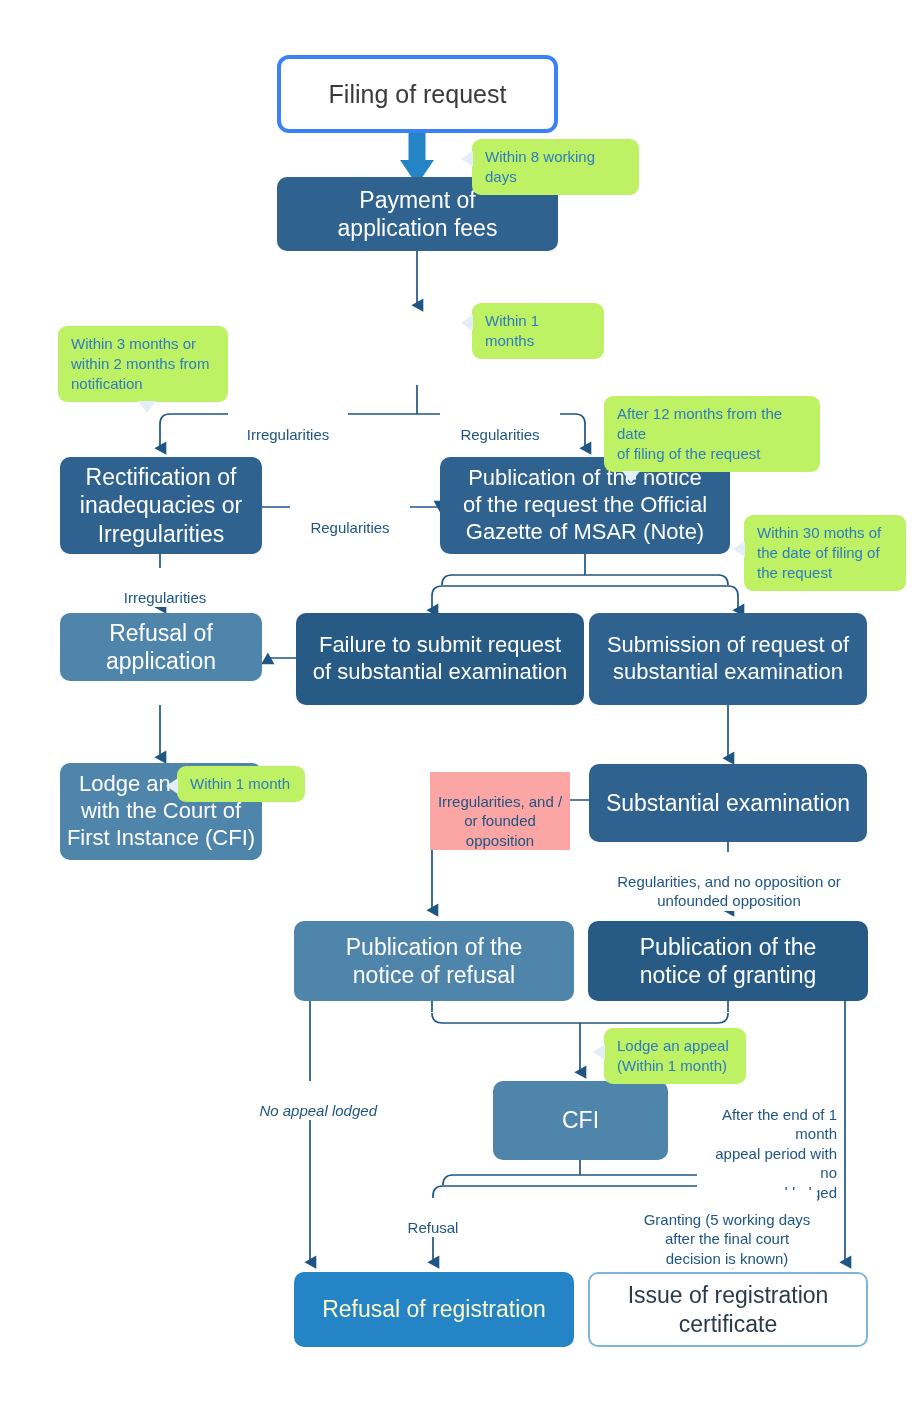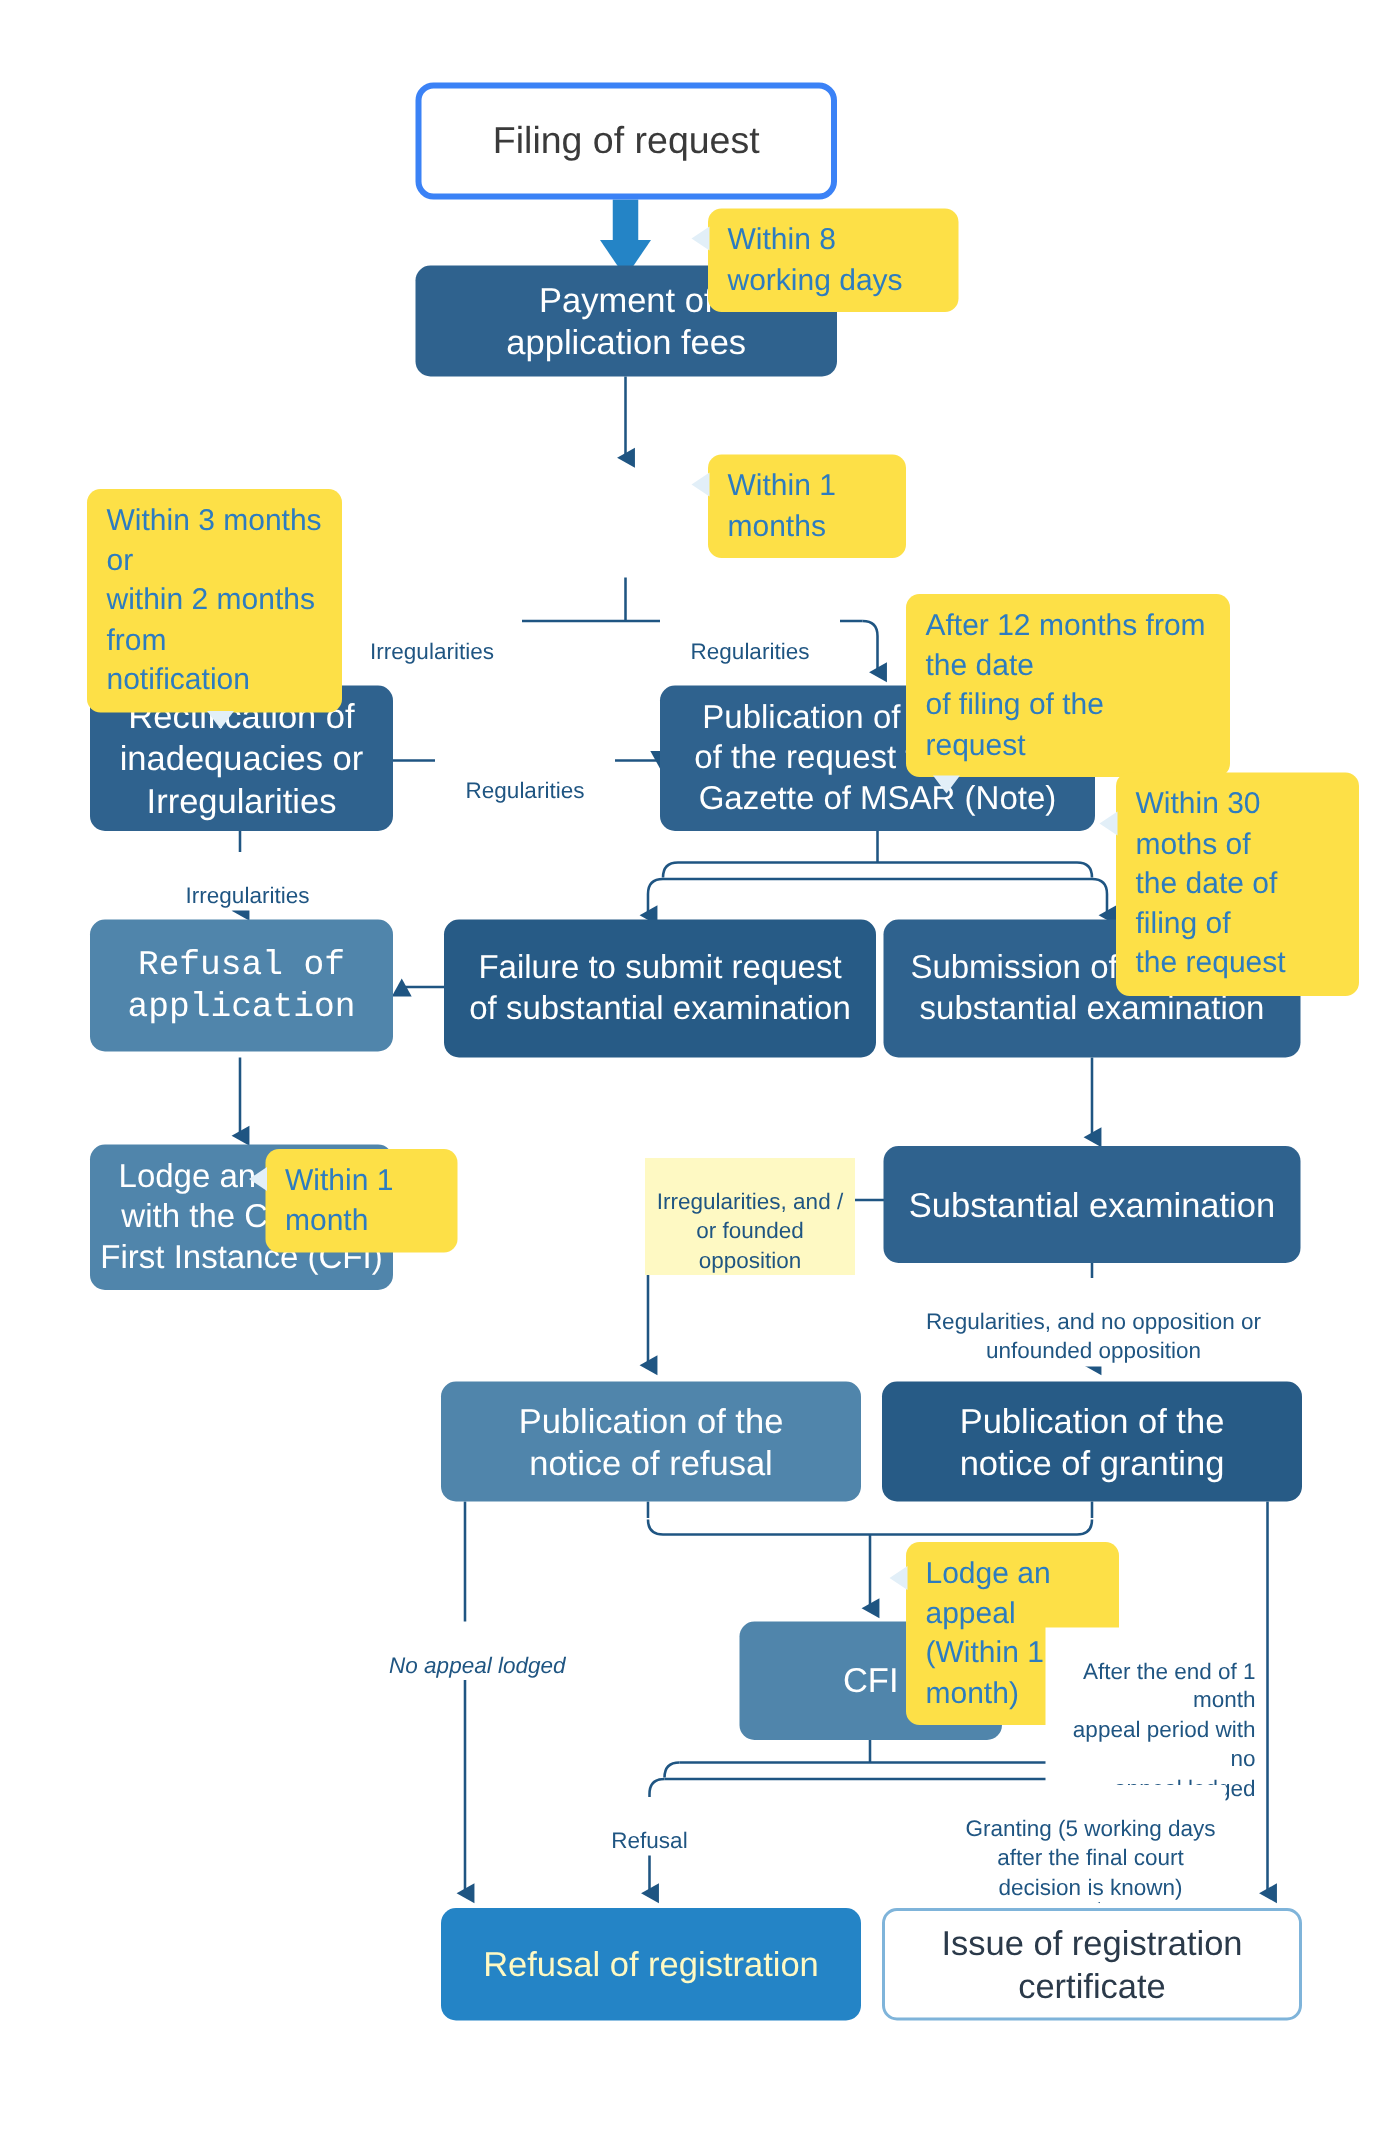--- a/index.html
+++ b/index.html
@@ -6,22 +6,22 @@
   body{font-family:"Liberation Sans", sans-serif;}
   #stage{position:relative;width:924px;height:1420px;background:#ffffff;overflow:hidden;}
   #wires{position:absolute;left:0;top:0;width:924px;height:1420px;}
   .node{position:absolute;box-sizing:border-box;display:flex;align-items:center;justify-content:center;text-align:center;border-radius:10px;line-height:1.22;}
   .n-start{background:#ffffff;border:4px solid #3b82f6;color:#3a3a3a;font-size:25px;border-radius:12px;}
   .n-navy{background:#2f628e;color:#ffffff;font-size:23px;}
   .n-navy-dk{background:#275b86;color:#ffffff;font-size:23px;}
   .n-steel{background:#5085ab;color:#ffffff;font-size:23px;}
   .n-bright{background:#2484c6;color:#fef9c3;font-size:23px;border-radius:10px;}
   .n-outline{background:#ffffff;border:2px solid #7fb4da;color:#2b3a4a;font-size:23px;border-radius:10px;}
-  .callout{position:absolute;box-sizing:border-box;background:#fde047;color:#2d7cc0;
-           font-size:20px;line-height:1.33;border-radius:9px;padding:8px 13px;}
+  .callout{position:absolute;box-sizing:border-box;background:#bef264;color:#2d7cc0;
+           font-size:15px;line-height:1.33;border-radius:9px;padding:8px 13px;}
   .callout .tail{position:absolute;width:0;height:0;}
   .callout.t-left .tail{left:-11px;top:12px;border-top:8px solid transparent;border-bottom:8px solid transparent;border-right:12px solid #e2eff8;}
   .callout.t-down .tail{left:24px;bottom:-11px;border-left:9px solid transparent;border-right:9px solid transparent;border-top:12px solid #e2eff8;}
   .elabel{position:absolute;color:#1f5582;font-size:15px;line-height:1.3;text-align:center;white-space:pre-line;}
 </style>
 </head>
 <body>
 
 <div id="stage">
 
@@ -112,21 +112,21 @@
 inadequacies or
 Irregularities</span>
   </div>
 
   <div class="node n-navy" style="left:440px;top:457px;width:290px;height:97px;font-size:22px;">
     <span style="white-space:pre-line">Publication of the notice
 of the request the Official
 Gazette of MSAR  (Note)</span>
   </div>
 
-  <div class="node n-steel" style="left:60px;top:613px;width:202px;height:88px;font-family:Liberation Mono, monospace;">
+  <div class="node n-steel" style="left:60px;top:613px;width:202px;height:68px;">
     <span style="white-space:pre-line">Refusal of
 application</span>
   </div>
 
   <div class="node n-navy-dk" style="left:296px;top:613px;width:288px;height:92px;font-size:22px;">
     <span style="white-space:pre-line">Failure to submit request
 of substantial examination</span>
   </div>
 
   <div class="node n-navy" style="left:589px;top:613px;width:278px;height:92px;font-size:22px;">
@@ -217,21 +217,21 @@
   </div>
 
   <div class="elabel" style="left:290px;top:498px;width:110px;background:#fff;padding:0 5px;">
     <span>Regularities</span>
   </div>
 
   <div class="elabel" style="left:105px;top:568px;width:110px;background:#fff;padding:0 5px;">
     <span>Irregularities</span>
   </div>
 
-  <div class="elabel" style="left:430px;top:772px;width:140px;background:#fef9c3;">
+  <div class="elabel" style="left:430px;top:772px;width:140px;background:#fca5a5;">
     <span>Irregularities, and /
 or founded
 opposition</span>
   </div>
 
   <div class="elabel" style="left:598px;top:852px;width:262px;background:#fff;">
     <span>Regularities, and no opposition or
 unfounded opposition</span>
   </div>
 

